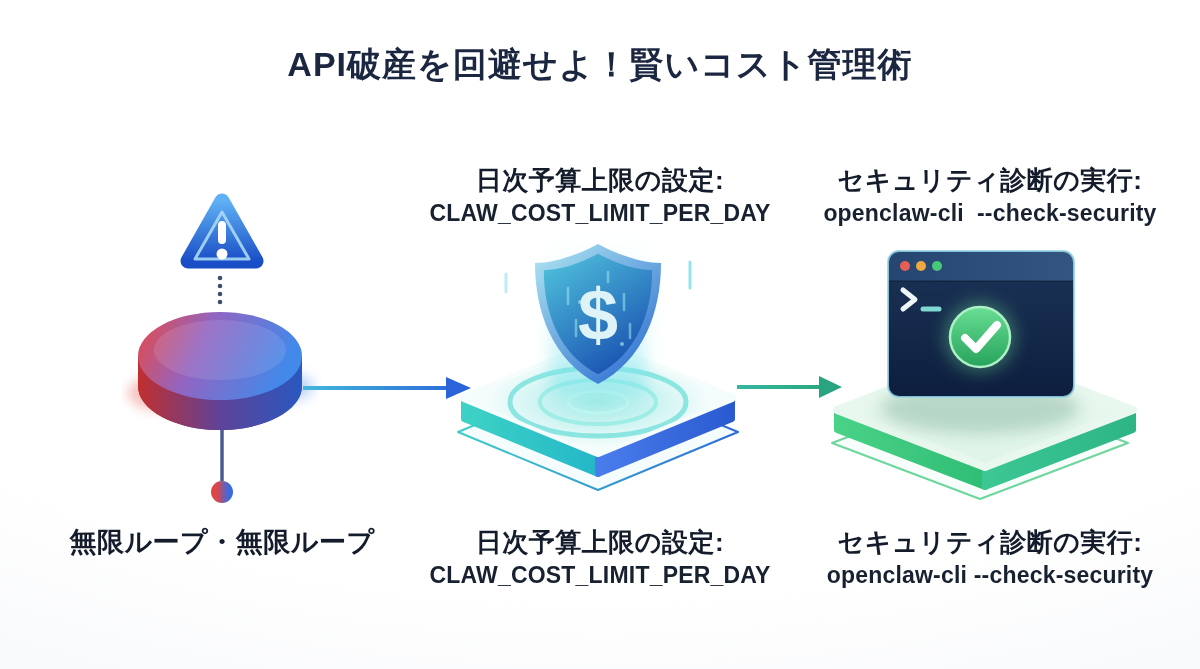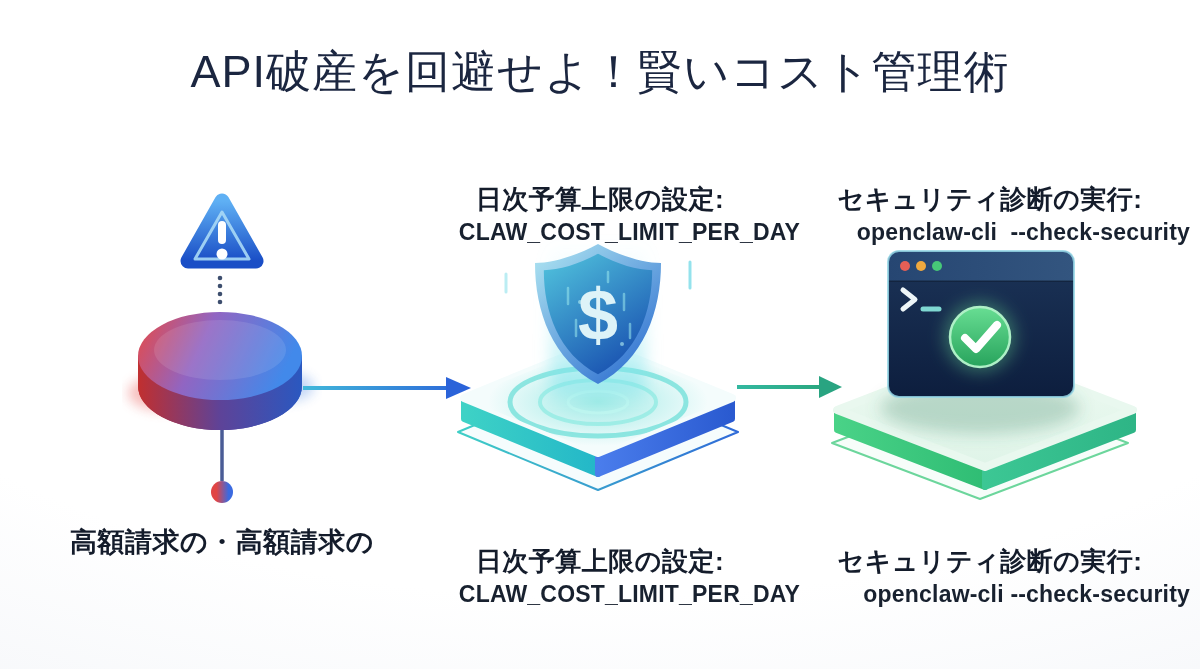--- a/index.html
+++ b/index.html
@@ -3,25 +3,25 @@
 <meta charset="utf-8">
 <style>
   html,body{margin:0;padding:0;background:#ffffff;}
   .canvas{
     position:relative;width:1200px;height:669px;overflow:hidden;
     background:radial-gradient(130% 110% at 50% 32%, #ffffff 52%, #eef1f6 100%);
     font-family:"Liberation Sans", sans-serif;
   }
   .page-title{
     position:absolute;top:42px;left:0;width:100%;text-align:center;
-    font-size:45px;font-weight:400;color:#1b2640;letter-spacing:1px;
+    font-size:34px;font-weight:700;color:#1b2640;letter-spacing:1px;
   }
   .top-label,.bottom-label{position:absolute;text-align:center;}
-  .jp{font-size:26px;font-weight:700;color:#141c2b;line-height:35px;letter-spacing:.5px;margin-top:19px;}
-  .code{font-size:23px;font-weight:700;color:#18212f;line-height:31px;white-space:pre-wrap;letter-spacing:.2px;text-align:right;}
+  .jp{font-size:26px;font-weight:700;color:#141c2b;line-height:35px;letter-spacing:.5px;}
+  .code{font-size:23px;font-weight:700;color:#18212f;line-height:31px;white-space:pre-wrap;letter-spacing:.2px;}
   .caption-line{font-size:27px;font-weight:700;color:#141c2b;line-height:35px;letter-spacing:.5px;}
   #top-mid{left:400px;top:163px;width:400px;}
   #top-right{left:790px;top:163px;width:400px;}
   #cap-left{left:22px;top:525px;width:400px;}
   #cap-mid{left:400px;top:525px;width:400px;}
   #cap-right{left:790px;top:525px;width:400px;}
   #icon-left{position:absolute;left:122px;top:185px;}
   #icon-mid{position:absolute;left:450px;top:230px;}
   #icon-right{position:absolute;left:830px;top:230px;}
   #arrows{position:absolute;left:0;top:0;pointer-events:none;}
@@ -256,21 +256,21 @@
       <line x1="303" y1="388" x2="446" y2="388" stroke="url(#ag1)" stroke-width="4"></line>
       <polygon points="446,377 471,388 446,399" fill="#2b63d9"></polygon>
     </g>
     <g>
       <line x1="737" y1="387" x2="819" y2="387" stroke="url(#ag2)" stroke-width="4"></line>
       <polygon points="819,376 842,387 819,398" fill="#29a481"></polygon>
     </g>
   </svg>
 
   <div class="bottom-label" id="cap-left">
-    <div class="caption-line">高額請求の・高額請求の</div>
+    <div class="caption-line">無限ループ・無限ループ</div>
   </div>
 
   <div class="bottom-label" id="cap-mid">
     <div class="jp">日次予算上限の設定:</div>
     <div class="code">CLAW_COST_LIMIT_PER_DAY</div>
   </div>
 
   <div class="bottom-label" id="cap-right">
     <div class="jp">セキュリティ診断の実行:</div>
     <div class="code">openclaw-cli --check-security</div>

